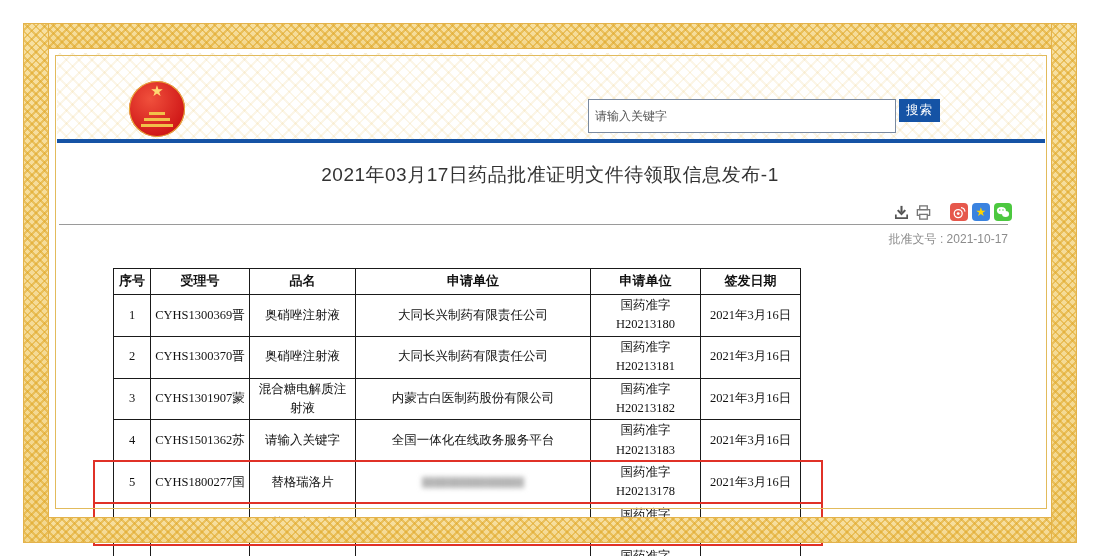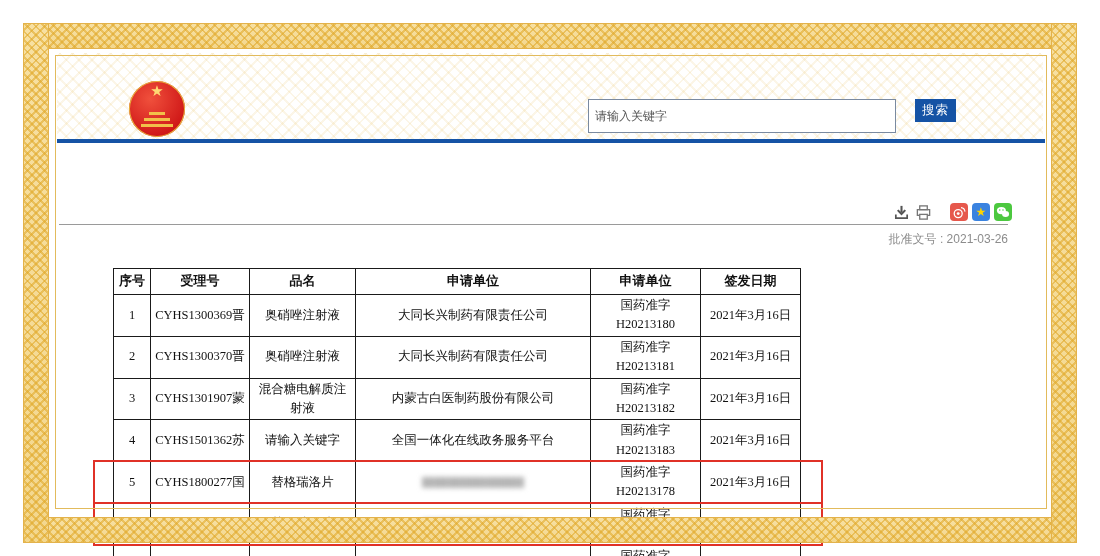--- a/index.html
+++ b/index.html
@@ -49,21 +49,21 @@
   .platform-badge{display:inline-block;background:linear-gradient(#5b8cce,#3f6fb6);
     color:#fff;font-size:12.5px;padding:2px 7px 3px;letter-spacing:1px;}
   .site-title{margin-top:2px;font-size:25px;font-weight:bold;letter-spacing:1px;white-space:nowrap;}
   .site-title .t-blue{color:var(--brand-blue,#1a5cae);}
   .site-title .t-orange{color:var(--brand-orange,#f69c0c);}
 
   .search-area{position:absolute;left:588px;top:99px;display:flex;align-items:stretch;}
   .search-input{width:308px;height:34px;border:1px solid #7a8aa0;font-size:12px;
     padding:0 6px;color:#333;outline:none;font-family:inherit;}
   .search-input::placeholder{color:#555;}
-  .search-btn{width:41px;height:23px;margin-left:19px;background:var(--divider-blue,#1553a5);
+  .search-btn{width:41px;height:23px;margin-left:3px;background:var(--divider-blue,#1553a5);
     color:#fff;border:none;font-size:12.5px;cursor:pointer;font-family:inherit;letter-spacing:1px;}
 
   .blue-divider{position:absolute;left:57px;right:55px;top:139px;height:4px;
     background:var(--divider-blue,#1553a5);}
 
   
   .article-title{position:absolute;left:0;right:0;top:162px;text-align:center;
     font-size:19px;font-weight:500;color:#333;letter-spacing:0.5px;}
 
   .tools{position:absolute;top:203px;right:88px;display:flex;align-items:center;gap:4px;}
@@ -112,20 +112,21 @@
     <div class="header-text">
     </div>
 
     <div class="search-area">
       <input class="search-input" type="text" placeholder="请输入关键字" style="">
       <button class="search-btn">搜索</button>
     </div>
 
     <div class="blue-divider"></div>
 
+    <div class="article-title">2021年03月17日药品批准证明文件待领取信息发布-1</div>
 
     <div class="tools">
       <span class="tool-gray">
         <svg width="17" height="17" viewBox="0 0 18 18">
           <path d="M9 2v7" stroke="#555" stroke-width="2.2" fill="none"></path>
           <path d="M5 6.5l4 4 4-4" fill="none" stroke="#555" stroke-width="2.2"></path>
           <path d="M3 11v4h12v-4" fill="none" stroke="#555" stroke-width="1.8"></path>
         </svg>
       </span>
       <span class="tool-gray">
@@ -148,21 +149,21 @@
         <svg width="16" height="16" viewBox="0 0 20 20">
           <ellipse cx="8" cy="8.2" rx="5.6" ry="4.6" fill="#fff"></ellipse>
           <ellipse cx="13.2" cy="12.4" rx="4.4" ry="3.7" fill="#fff"></ellipse>
           <circle cx="6" cy="7.5" r="0.9" fill="#4cc83f"></circle>
           <circle cx="10" cy="7.5" r="0.9" fill="#4cc83f"></circle>
         </svg>
       </span>
     </div>
 
     <div class="tools-divider"></div>
-    <div class="publish-time"><span>批准文号 : </span><span>2021-03-26</span></div>
+    <div class="publish-time"><span>批准文号 : </span><span>2021-10-17</span></div>
 
     <div class="table-wrap" style="position:absolute;">
       <table class="approval">
         <colgroup>
           <col style="width:37px">
             <col style="width:99px">
             <col style="width:106px">
           <col style="width:235px">
             <col style="width:110px">
             <col style="width:100px">

